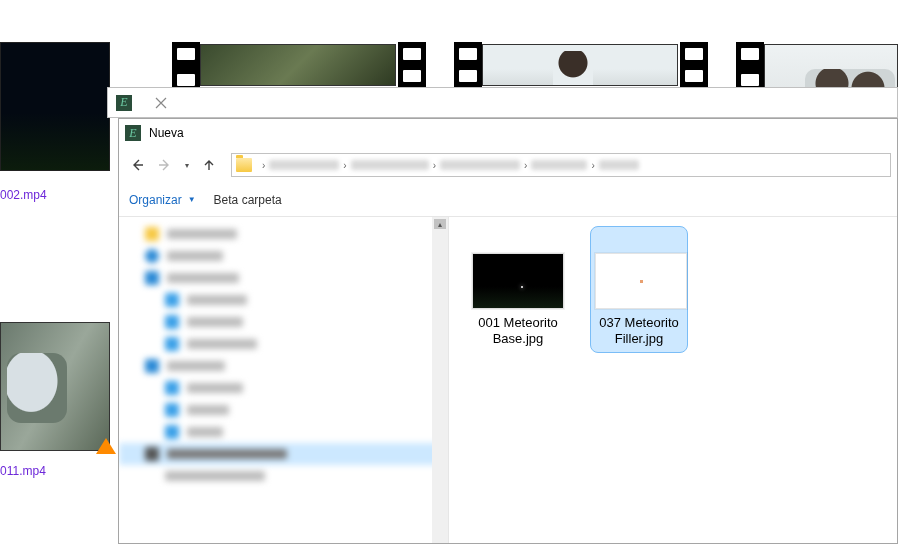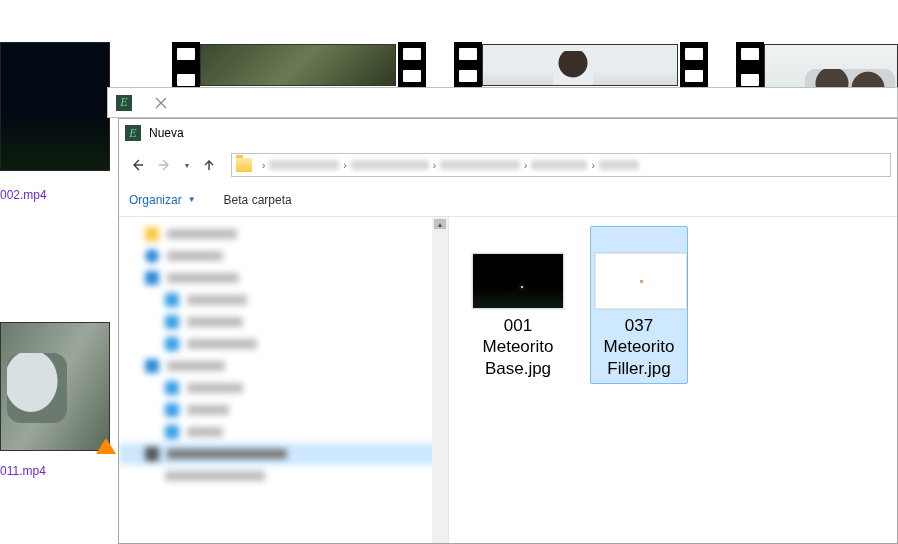--- a/index.html
+++ b/index.html
@@ -28,21 +28,21 @@
     .nav-bar { height: 36px; display: flex; align-items: center; padding: 0 6px; gap: 4px; }
     .nav-btn { width: 24px; height: 24px; display: inline-flex; align-items: center; justify-content: center; color: #555; border-radius: 2px; }
     .nav-btn.disabled { color: #b8b8b8; }
     .dd-arrow { width: 12px; font-size: 8px; color: #555; display: inline-flex; align-items: center; justify-content: center; }
     .addr-bar { flex: 1; height: 24px; border: 1px solid #c2c2c2; background: #fff; display: flex; align-items: center; padding: 0 4px; margin-left: 6px; }
     .folder-ico { width: 16px; height: 14px; background: linear-gradient(#ffe9a6, #f7c944); border-radius: 1px; position: relative; margin-right: 6px; }
     .folder-ico::before { content: ""; position: absolute; top: -3px; left: 0; width: 7px; height: 3px; background: #f7c944; border-radius: 1px 1px 0 0; }
     .crumb-sep { color: #666; margin: 0 4px; font-size: 10px; }
     .crumb-blur { display: inline-block; height: 10px; background: #d9d9d9; border-radius: 2px; filter: blur(2px); }
 
-    .toolbar { height: 34px; border-bottom: 1px solid #e6e6e6; display: flex; align-items: center; padding: 0 10px; gap: 28px; }
+    .toolbar { height: 34px; border-bottom: 1px solid #e6e6e6; display: flex; align-items: center; padding: 0 10px; gap: 18px; }
     .org-btn { color: #1a6bc4; display: flex; align-items: center; gap: 6px; font-size: 12px; }
     .org-btn .tri { font-size: 8px; color: #1a6bc4; }
     .newf-btn { color: #333; font-size: 12px; }
 
     .body-area { position: absolute; top: 98px; left: 0; right: 0; bottom: 0; display: flex; }
     .sidebar { width: 330px; height: 100%; border-right: 1px solid #e6e6e6; position: relative; overflow: hidden; }
     .sidebar-scroll { position: absolute; right: 0; top: 0; width: 16px; height: 100%; background: #f0f0f0; }
     .sb-thumb { position: absolute; right: 2px; top: 2px; width: 12px; height: 10px; background: #c2c2c2; display: flex; align-items: center; justify-content: center;}
     .sb-arrow { font-size: 8px; color: #555; text-align: center; }
     .sidebar-items { padding: 6px 10px; filter: blur(3px); }
@@ -60,22 +60,22 @@
     .folder-back { position: absolute; left: 2px; top: 0; width: 56px; height: 74px; background: linear-gradient(#ffe9a6, #f7c944); border-radius: 3px; border: 1px solid #daa92c; }
     .folder-front { position: absolute; left: 8px; top: 8px; width: 56px; height: 70px; background: #0a1020; border: 1px solid #daa92c; border-radius: 2px; }
     .folder-front::after { content: ""; position: absolute; bottom: 12px; left: 5px; right: 5px; height: 14px; background: radial-gradient(ellipse at 30% 50%, #294060 0%, transparent 70%); }
 
     .img-thumb-border { border: 1px solid #ddd; box-shadow: 0 0 0 1px rgba(0,0,0,0.05); }
     .dark-img { width: 92px; height: 56px; background: linear-gradient(#000 0%, #000 60%, #0e1b0e 100%); position: relative; }
     .dark-img::after { content: ""; position: absolute; bottom: 20px; left: 48px; width: 2px; height: 2px; background: #fff; border-radius: 50%; box-shadow: 0 0 4px #fff; }
     .white-img { width: 92px; height: 56px; background: #fff; border: 1px solid #e4e4e4; position: relative; }
     .white-img::after { content: ""; position: absolute; top: 26px; left: 44px; width: 3px; height: 3px; background: #e8a070; }
 
-    .file-item.selected { border: 1px solid #7abdf7; background: #cde8ff; border-radius: 2px; padding: 4px; margin: -5px; }
-    .fname { font-size: 17px; color: #000; line-height: 1.25; word-break: break-word; }
+    .file-item.selected { border: 1px solid #7abdf7; background: #cde8ff; border-radius: 8px; padding: 4px; margin: -5px; }
+    .fname { font-size: 13px; color: #000; line-height: 1.25; word-break: break-word; }
 
     
     .bgthumb { position: absolute; }
   </style>
 </head>
 <body>
 
 <div class="bg-explorer">
 
   <div class="video-thumb" style="left:-20px; top:42px;">

